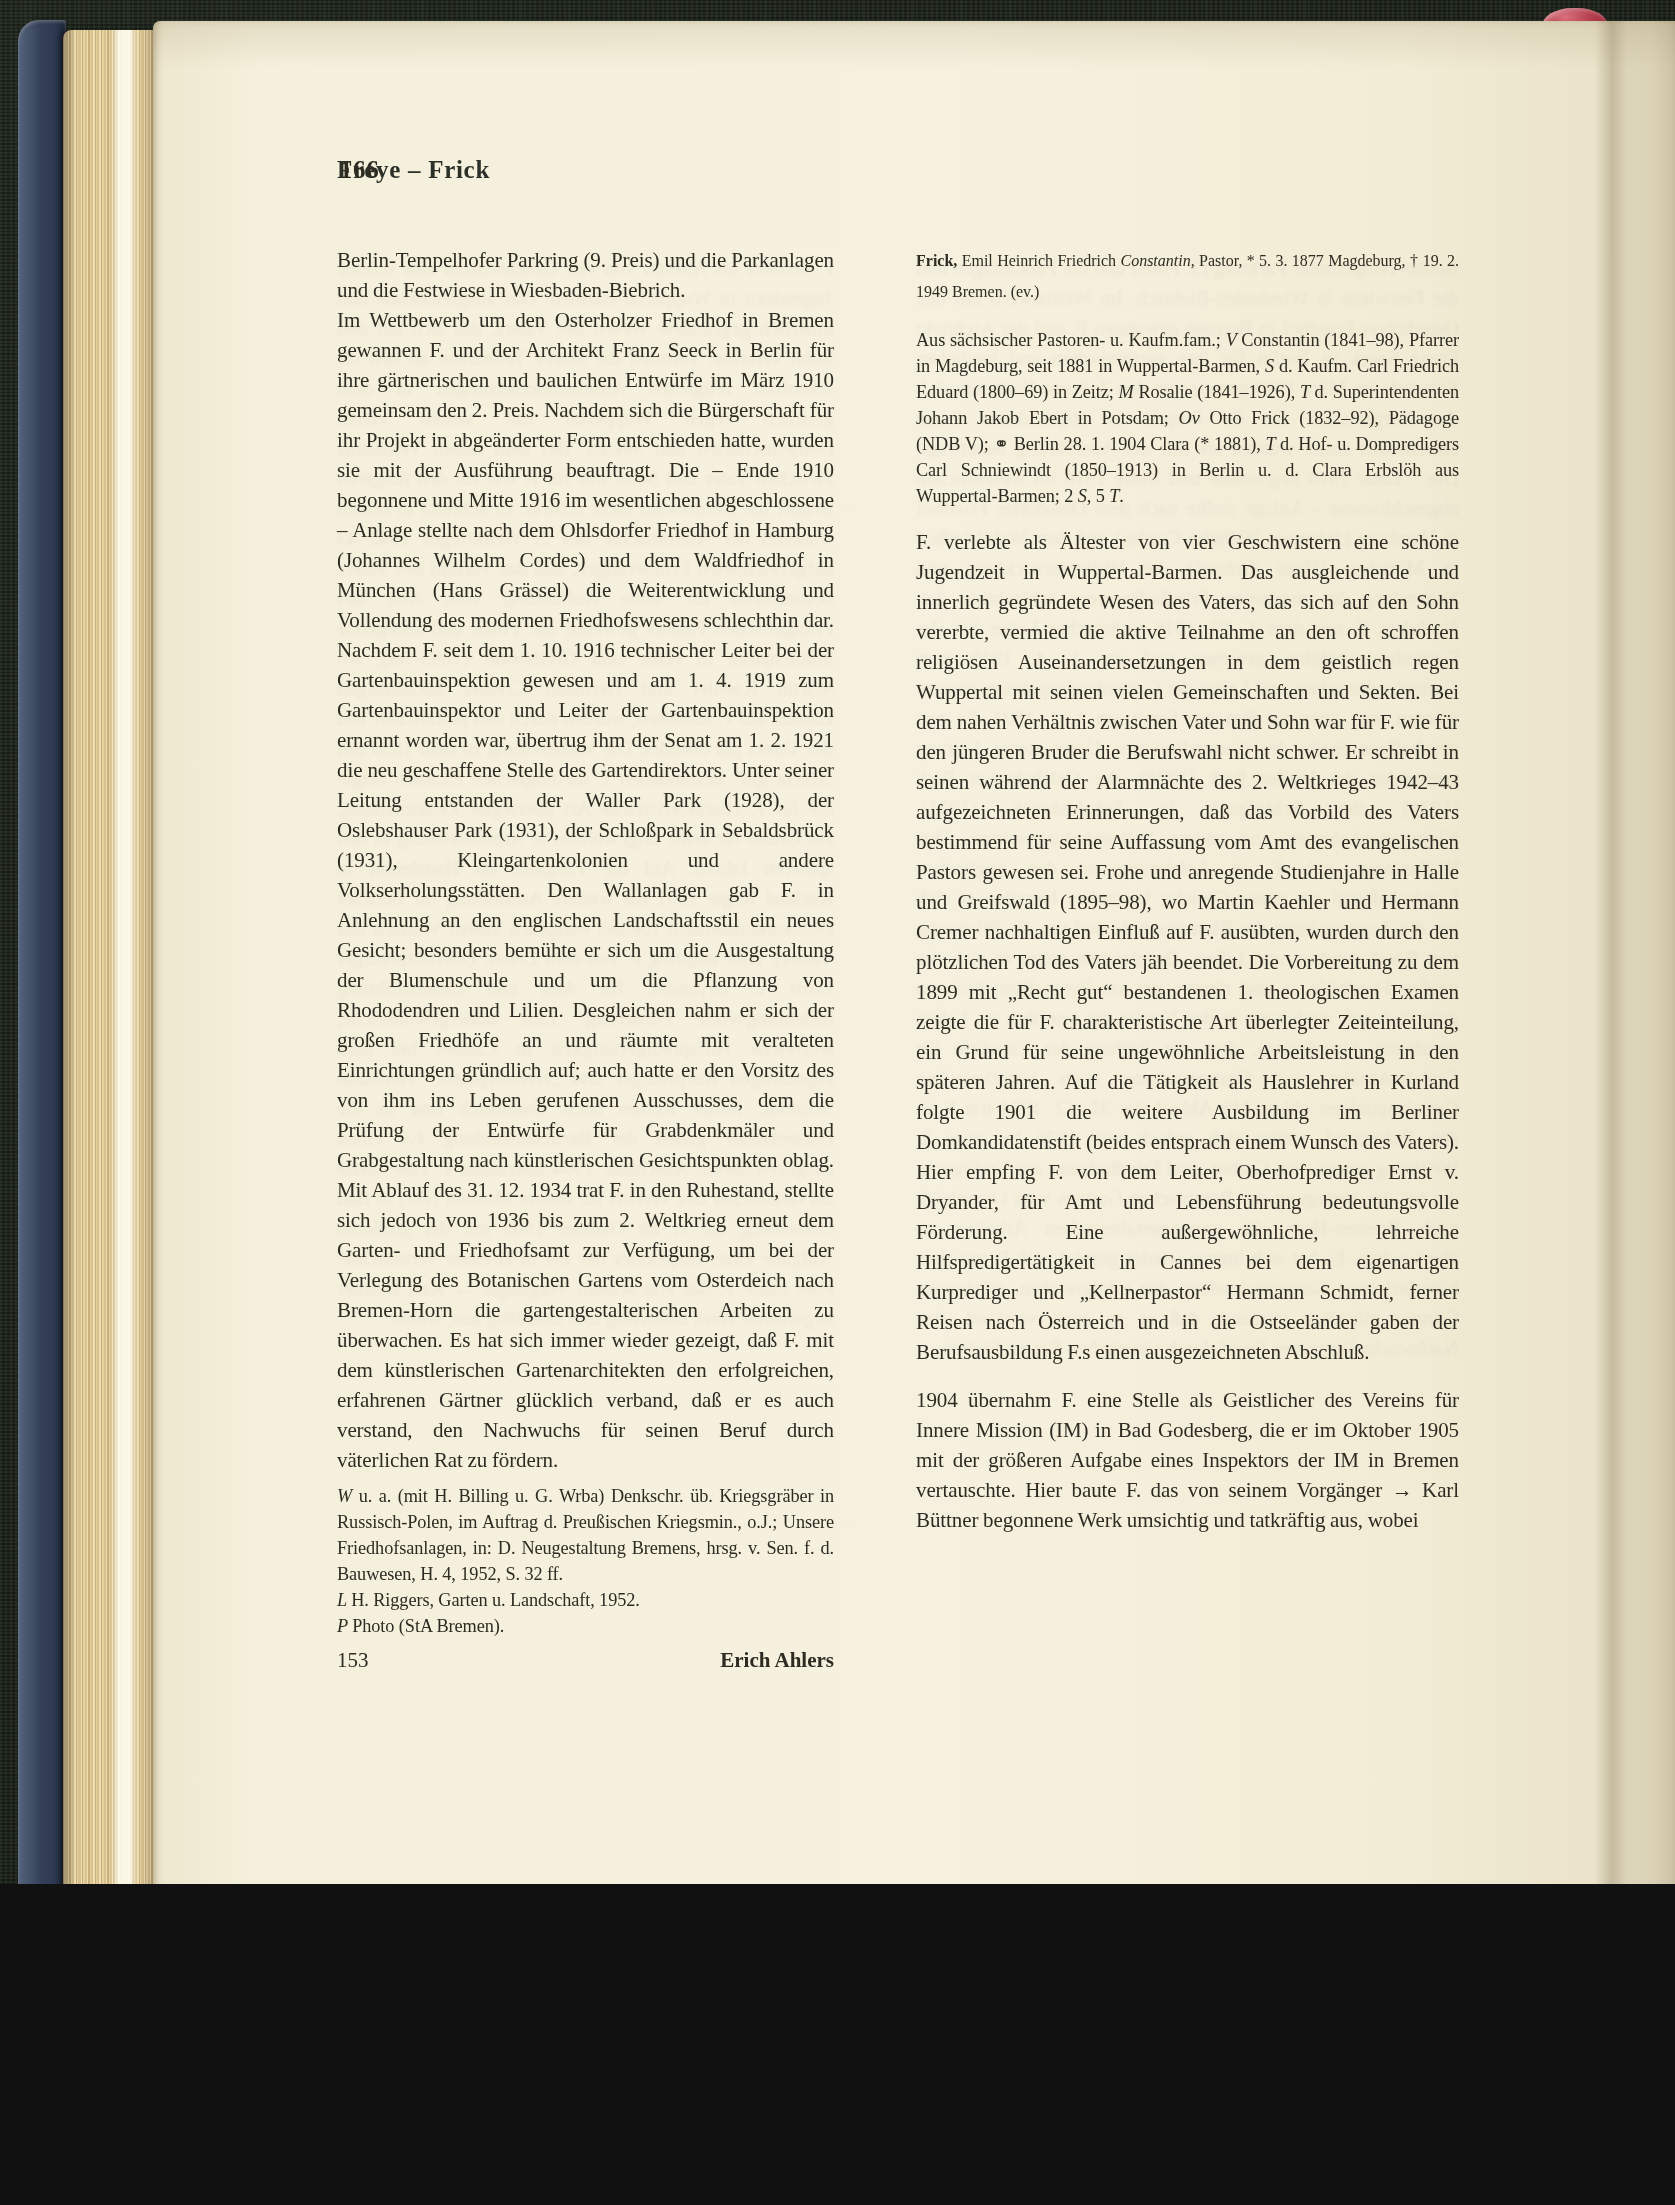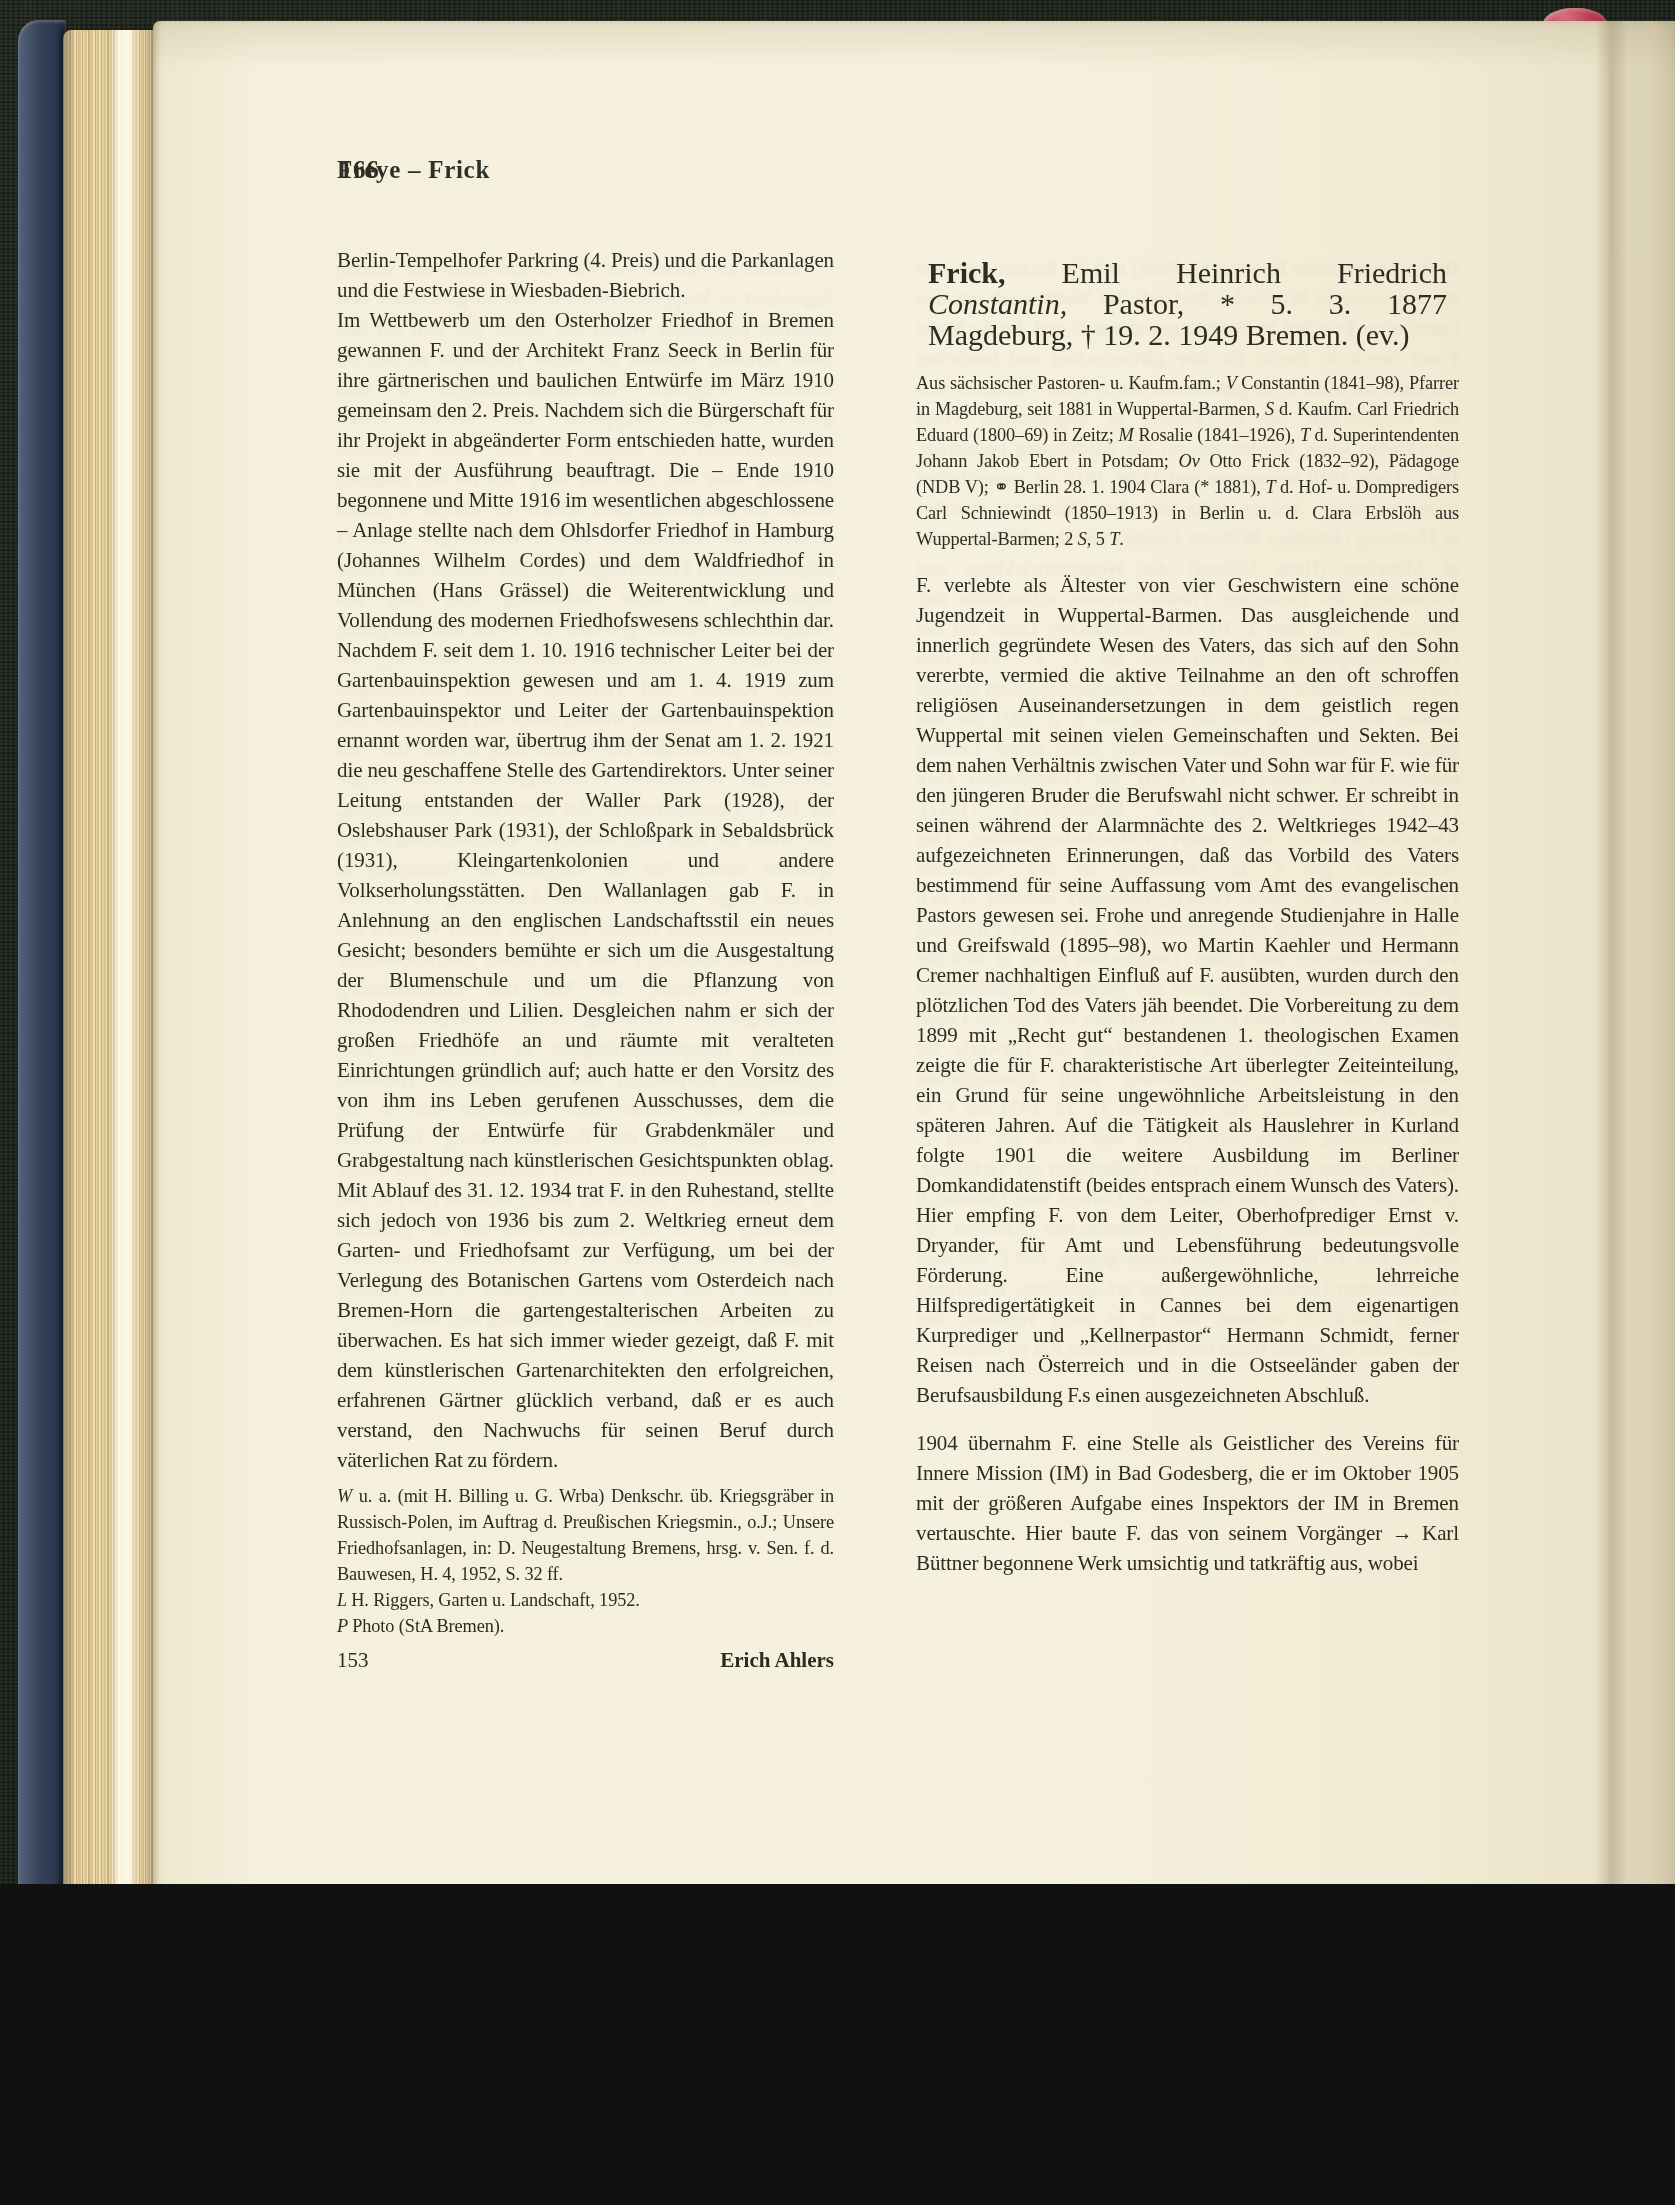--- a/index.html
+++ b/index.html
@@ -64,21 +64,21 @@
   }
   .ghost-left{left:184px; width:497px;}
   .ghost-right{left:763px; width:543px;}
   .running-head{position:absolute; left:184px; top:135px; width:1120px; height:35px;}
   .page-num{position:absolute; left:2.8px; top:0; font-size:25px; font-weight:bold; letter-spacing:0.7px;}
   .head-title{display:block; font-size:25px; font-weight:bold; letter-spacing:0.7px; color:#2b3129;}
   .col{position:absolute; top:224px; text-align:justify; hyphens:auto; overflow-wrap:break-word;}
   .col-left{left:184px; width:497px;}
   .col-right{left:763px; width:543px;}
   .para{margin:0; font-size:21px; line-height:30px; letter-spacing:-0.1px; word-spacing:-0.4px;}
-  .entry-head{margin:12px; font-size:30px; line-height:31px;}
+  .entry-head{margin:0; font-size:16px; line-height:31px;}
   .genealogy{margin:19.7px 0 0 0; font-size:18.3px; line-height:26px; letter-spacing:-0.1px;}
   .gap-top{margin-top:18.3px;}
   .biblio{margin:0; font-size:18.3px; line-height:26px; letter-spacing:-0.1px;}
   .biblio-first{margin-top:8.4px;}
   .sig-row{display:flex; justify-content:space-between; align-items:baseline; margin-top:8.4px; font-size:21px;gap:28px;}
   .author{font-weight:bold;}
   .it{font-style:italic;}
   .bd{font-weight:bold;}
 </style>
 </head>
@@ -95,21 +95,21 @@
     <div class="gutter"></div>
     <div class="ghost ghost-left">F. verlebte als Ältester von vier Geschwistern eine schöne Jugendzeit in Wuppertal-Barmen. Das ausgleichende und innerlich gegründete Wesen des Vaters, das sich auf den Sohn vererbte, vermied die aktive Teilnahme an den oft schroffen religiösen Auseinandersetzungen in dem geistlich regen Wuppertal mit seinen vielen Gemeinschaften und Sekten. Bei dem nahen Verhältnis zwischen Vater und Sohn war für F. wie für den jüngeren Bruder die Berufswahl nicht schwer. Er schreibt in seinen während der Alarmnächte des 2. Weltkrieges 1942–43 aufgezeichneten Erinnerungen, daß das Vorbild des Vaters bestimmend für seine Auffassung vom Amt des evangelischen Pastors gewesen sei. Frohe und anregende Studienjahre in Halle und Greifswald (1895–98), wo Martin Kaehler und Hermann Cremer nachhaltigen Einfluß auf F. ausübten, wurden durch den plötzlichen Tod des Vaters jäh beendet. Die Vorbereitung zu dem 1899 mit „Recht gut“ bestandenen 1. theologischen Examen zeigte die für F. charakteristische Art überlegter Zeiteinteilung, ein Grund für seine ungewöhnliche Arbeitsleistung in den späteren Jahren. Auf die Tätigkeit als Hauslehrer in Kurland folgte 1901 die weitere Ausbildung im Berliner Domkandidatenstift (beides entsprach einem Wunsch des Vaters). Hier empfing F. von dem Leiter, Oberhofprediger Ernst v. Dryander, für Amt und Lebensführung bedeutungsvolle Förderung. Eine außergewöhnliche, lehrreiche Hilfspredigertätigkeit in Cannes bei dem eigenartigen Kurprediger und „Kellnerpastor“ Hermann Schmidt, ferner Reisen nach Österreich und in die Ostseeländer gaben der Berufsausbildung F.s einen ausgezeichneten Abschluß. 1904 übernahm F. eine Stelle als Geistlicher des Vereins für Innere Mission (IM) in Bad Godesberg, die er im Oktober 1905 mit der größeren Aufgabe eines Inspektors der IM in Bremen vertauschte. Hier baute F. das von seinem Vorgänger → Karl Büttner begonnene Werk umsichtig und tatkräftig aus, wobei</div>
     <div class="ghost ghost-right">Berlin-Tempelhofer Parkring (3. Preis) und die Parkanlagen und die Festwiese in Wiesbaden-Biebrich. Im Wettbewerb um den Osterholzer Friedhof in Bremen gewannen F. und der Architekt Franz Seeck in Berlin für ihre gärtnerischen und baulichen Entwürfe im März 1910 gemeinsam den 2. Preis. Nachdem sich die Bürgerschaft für ihr Projekt in abgeänderter Form entschieden hatte, wurden sie mit der Ausführung beauftragt. Die – Ende 1910 begonnene und Mitte 1916 im wesentlichen abgeschlossene – Anlage stellte nach dem Ohlsdorfer Friedhof in Hamburg (Johannes Wilhelm Cordes) und dem Waldfriedhof in München (Hans Grässel) die Weiterentwicklung und Vollendung des modernen Friedhofswesens schlechthin dar. Nachdem F. seit dem 1. 10. 1916 technischer Leiter bei der Gartenbauinspektion gewesen und am 1. 4. 1919 zum Gartenbauinspektor und Leiter der Gartenbauinspektion ernannt worden war, übertrug ihm der Senat am 1. 2. 1921 die neu geschaffene Stelle des Gartendirektors. Unter seiner Leitung entstanden der Waller Park (1928), der Oslebshauser Park (1931), der Schloßpark in Sebaldsbrück (1931), Kleingartenkolonien und andere Volkserholungsstätten. Den Wallanlagen gab F. in Anlehnung an den englischen Landschaftsstil ein neues Gesicht; besonders bemühte er sich um die Ausgestaltung der Blumenschule und um die Pflanzung von Rhododendren und Lilien. Desgleichen nahm er sich der großen Friedhöfe an und räumte mit veralteten Einrichtungen gründlich auf; auch hatte er den Vorsitz des von ihm ins Leben gerufenen Ausschusses, dem die Prüfung der Entwürfe für Grabdenkmäler und Grabgestaltung nach künstlerischen Gesichtspunkten oblag. Mit Ablauf des 31. 12. 1934 trat F. in den Ruhestand, stellte sich jedoch von 1936 bis zum 2. Weltkrieg erneut dem Garten- und Friedhofsamt zur Verfügung, um bei der Verlegung des Botanischen Gartens vom Osterdeich nach Bremen-Horn die gartengestalterischen Arbeiten zu überwachen. Es hat sich immer wieder gezeigt, daß F. mit dem künstlerischen Gartenarchitekten den erfolgreichen, erfahrenen Gärtner glücklich verband, daß er es auch verstand, den Nachwuchs für seinen Beruf durch väterlichen Rat zu fördern.</div>
 
     <div class="running-head">
       <span class="page-num">166</span>
       <span class="head-title">Freye – Frick</span>
     </div>
 
     <div class="col col-left">
-      <p class="para">Berlin-Tempelhofer Parkring (4. Preis) und die Parkanlagen und die Festwiese in Wiesbaden-Biebrich.</p>
+      <p class="para">Berlin-Tempelhofer Parkring (9. Preis) und die Parkanlagen und die Festwiese in Wiesbaden-Biebrich.</p>
       <p class="para">Im Wettbewerb um den Osterholzer Friedhof in Bremen gewannen F. und der Architekt Franz Seeck in Berlin für ihre gärtnerischen und baulichen Entwürfe im März 1910 gemeinsam den 2. Preis. Nachdem sich die Bürgerschaft für ihr Projekt in abgeänderter Form entschieden hatte, wurden sie mit der Ausführung beauftragt. Die – Ende 1910 begonnene und Mitte 1916 im wesentlichen abgeschlossene – Anlage stellte nach dem Ohlsdorfer Friedhof in Hamburg (Johannes Wilhelm Cordes) und dem Waldfriedhof in München (Hans Grässel) die Weiterentwicklung und Vollendung des modernen Friedhofswesens schlechthin dar. Nachdem F. seit dem 1. 10. 1916 technischer Leiter bei der Gartenbauinspektion gewesen und am 1. 4. 1919 zum Gartenbauinspektor und Leiter der Gartenbauinspektion ernannt worden war, übertrug ihm der Senat am 1. 2. 1921 die neu geschaffene Stelle des Gartendirektors. Unter seiner Leitung entstanden der Waller Park (1928), der Oslebshauser Park (1931), der Schloßpark in Sebaldsbrück (1931), Kleingartenkolonien und andere Volkserholungsstätten. Den Wallanlagen gab F. in Anlehnung an den englischen Landschaftsstil ein neues Gesicht; besonders bemühte er sich um die Ausgestaltung der Blumenschule und um die Pflanzung von Rhododendren und Lilien. Desgleichen nahm er sich der großen Friedhöfe an und räumte mit veralteten Einrichtungen gründlich auf; auch hatte er den Vorsitz des von ihm ins Leben gerufenen Ausschusses, dem die Prüfung der Entwürfe für Grabdenkmäler und Grabgestaltung nach künstlerischen Gesichtspunkten oblag. Mit Ablauf des 31. 12. 1934 trat F. in den Ruhestand, stellte sich jedoch von 1936 bis zum 2. Weltkrieg erneut dem Garten- und Friedhofsamt zur Verfügung, um bei der Verlegung des Botanischen Gartens vom Osterdeich nach Bremen-Horn die gartengestalterischen Arbeiten zu überwachen. Es hat sich immer wieder gezeigt, daß F. mit dem künstlerischen Gartenarchitekten den erfolgreichen, erfahrenen Gärtner glücklich verband, daß er es auch verstand, den Nachwuchs für seinen Beruf durch väterlichen Rat zu fördern.</p>
       <p class="biblio biblio-first"><span class="it">W </span><span>u. a. (mit H. Billing u. G. Wrba) Denkschr. üb. Kriegsgräber in Russisch-Polen, im Auftrag d. Preußischen Kriegsmin., o.J.; Unsere Friedhofsanlagen, in: D. Neugestaltung Bremens, hrsg. v. Sen. f. d. Bauwesen, H. 4, 1952, S. 32 ff.</span></p>
       <p class="biblio"><span class="it">L </span><span>H. Riggers, Garten u. Landschaft, 1952.</span></p>
       <p class="biblio"><span class="it">P </span><span>Photo (StA Bremen).</span></p>
       <div class="sig-row">
         <span>153</span>
         <span class="author">Erich Ahlers</span>
       </div>
     </div>
 

